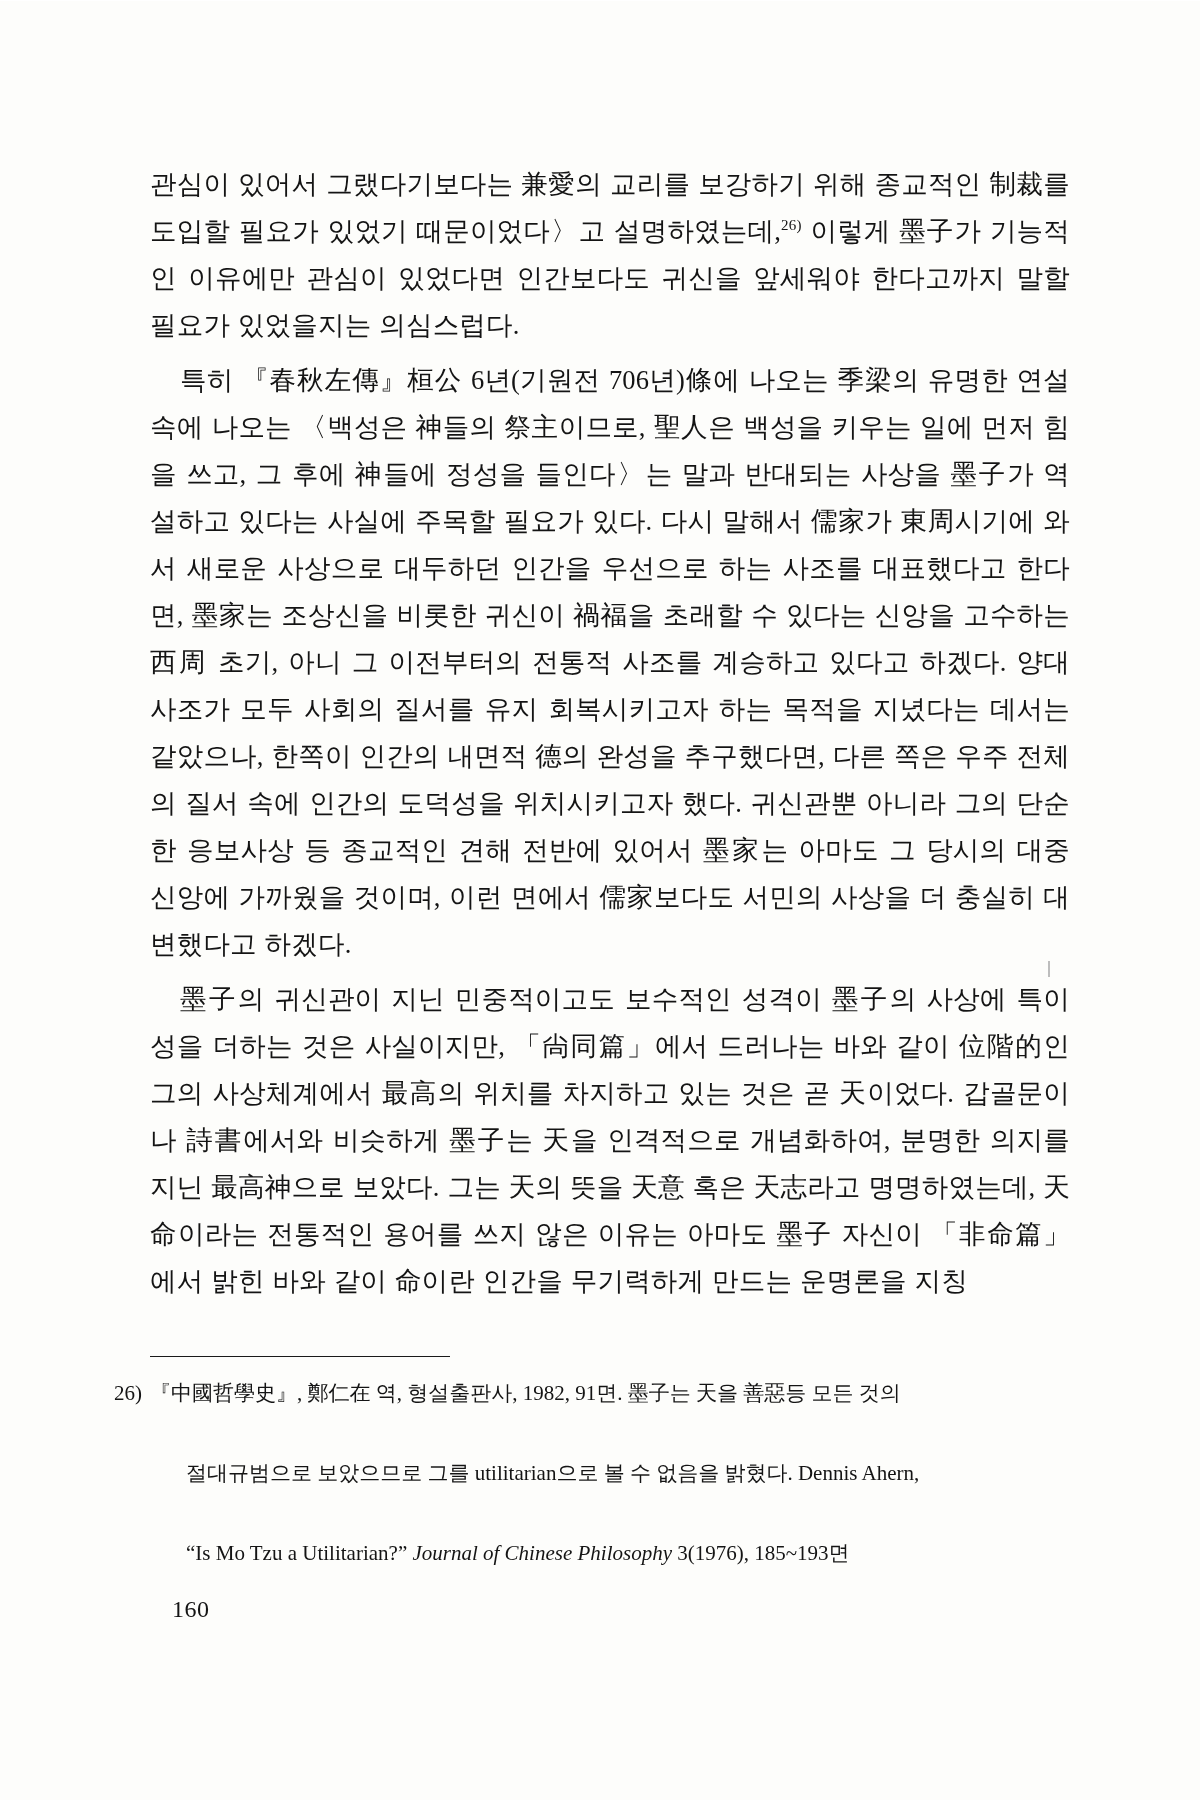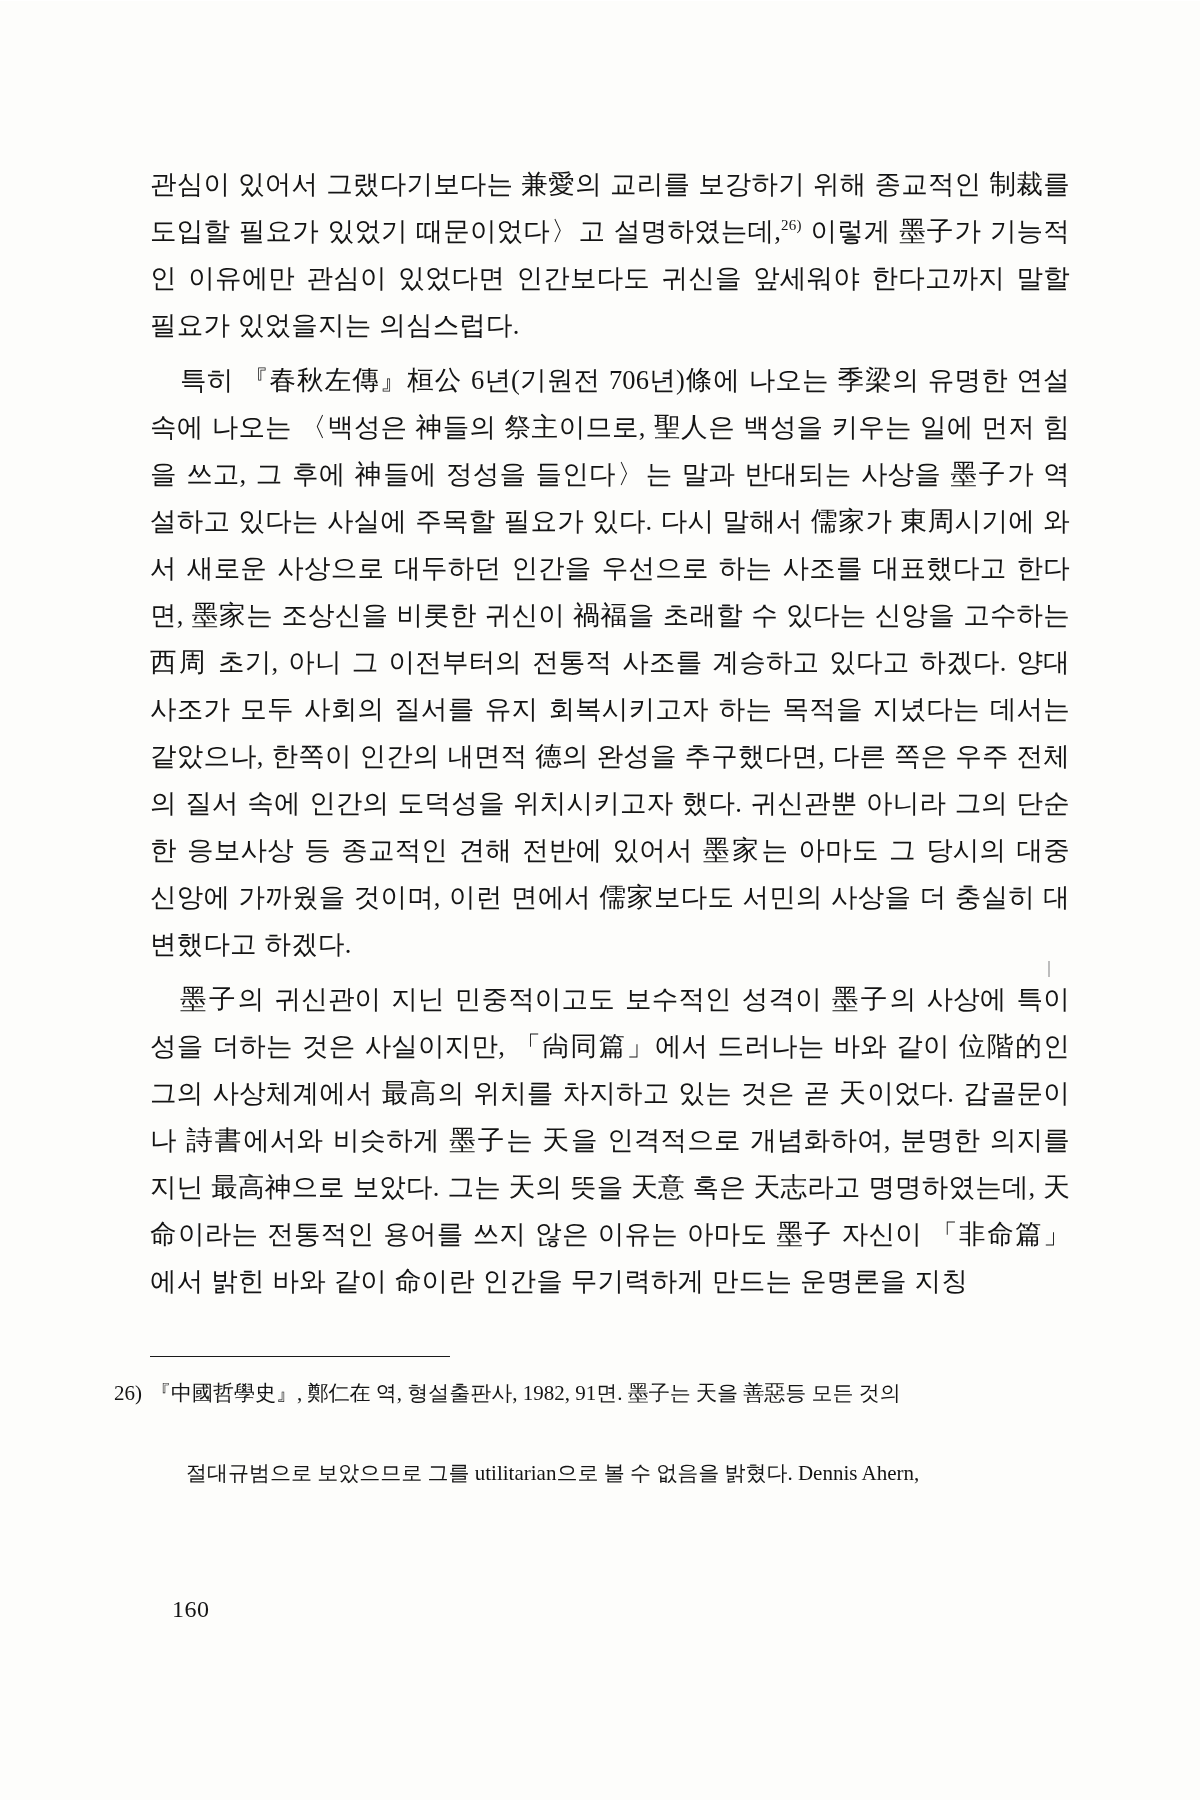--- a/index.html
+++ b/index.html
@@ -132,18 +132,19 @@
     </div>
   </div>
 
   <div class="speck"></div>
 
   <div class="footnote-block">
     <div class="footnote-rule"></div>
     <div class="footnote">
       <span class="fn-body"><span class="fn-num">26)</span><span>『中國哲學史』, 鄭仁在 역, 형설출판사, 1982, 91면. 墨子는 天을 善惡등 모든 것의</span></span>
       <span class="fn-line">절대규범으로 보았으므로 그를 utilitarian으로 볼 수 없음을 밝혔다. Dennis Ahern,</span>
+      <span class="fn-line"><span>“Is Mo Tzu a Utilitarian?” </span><i>Journal of Chinese Philosophy</i><span> 3(1976), 185~193면</span></span>
     </div>
   </div>
 
   <div class="page-number">160</div>
 
 </div>
 
 </body></html>

